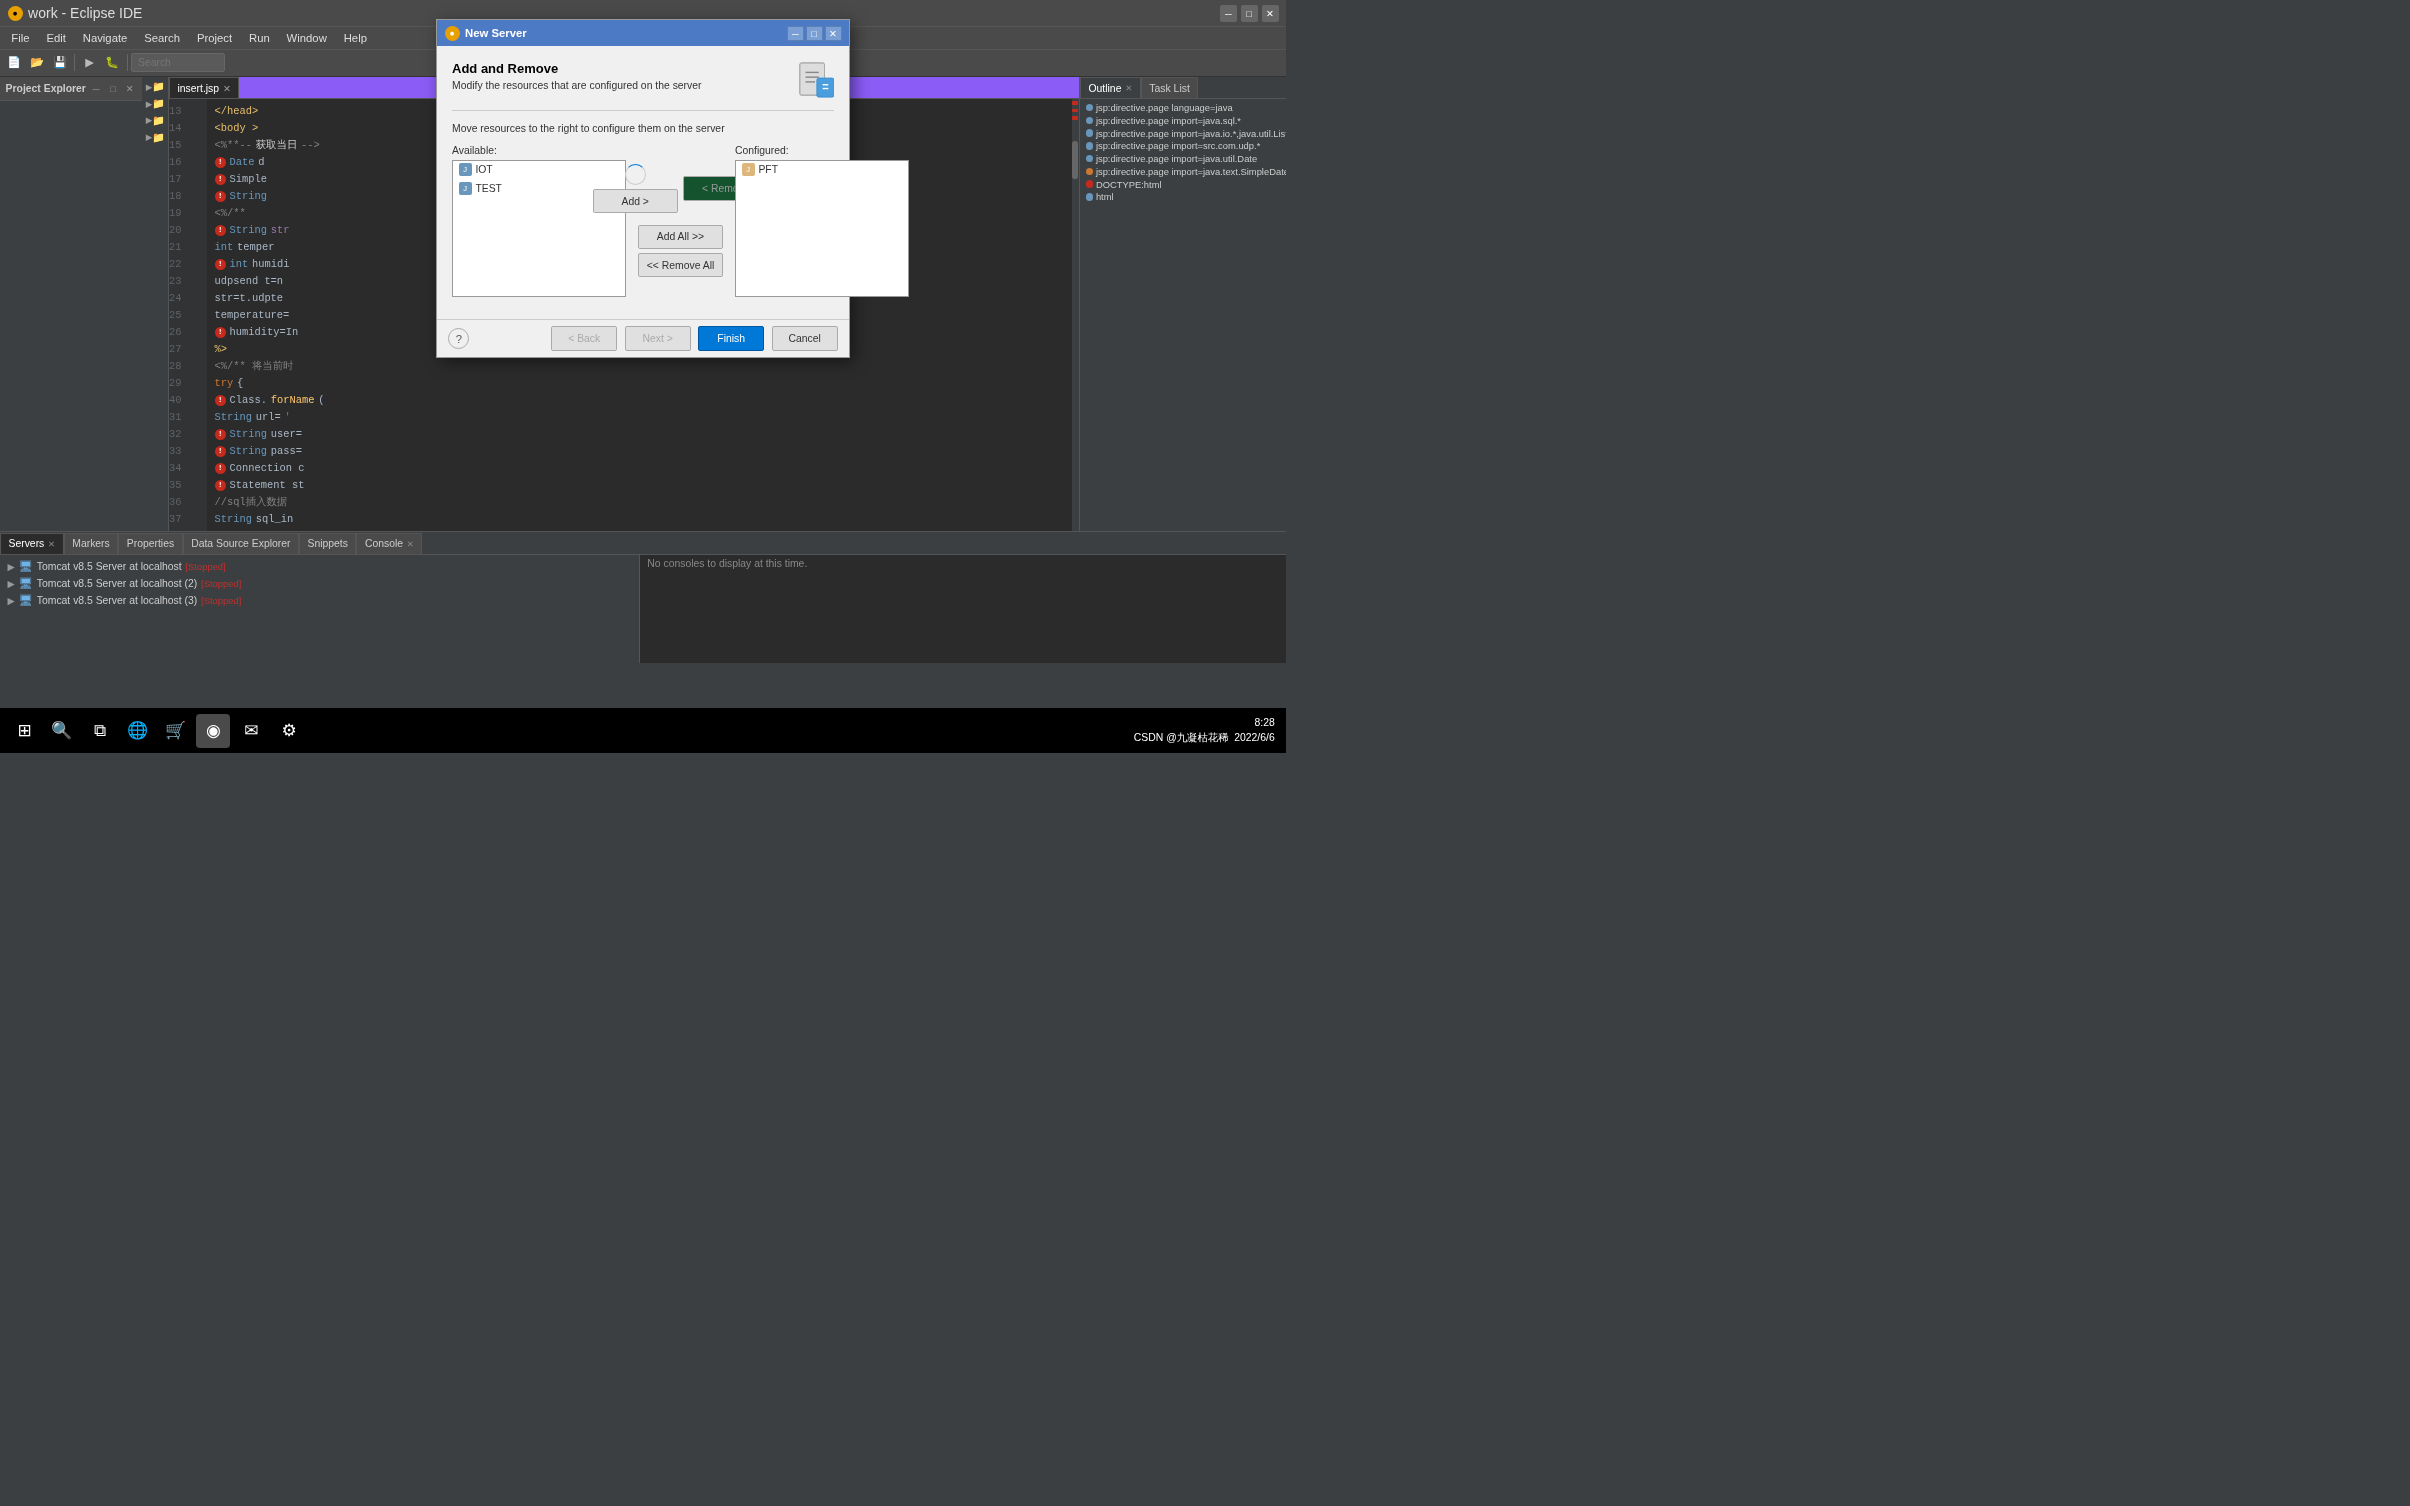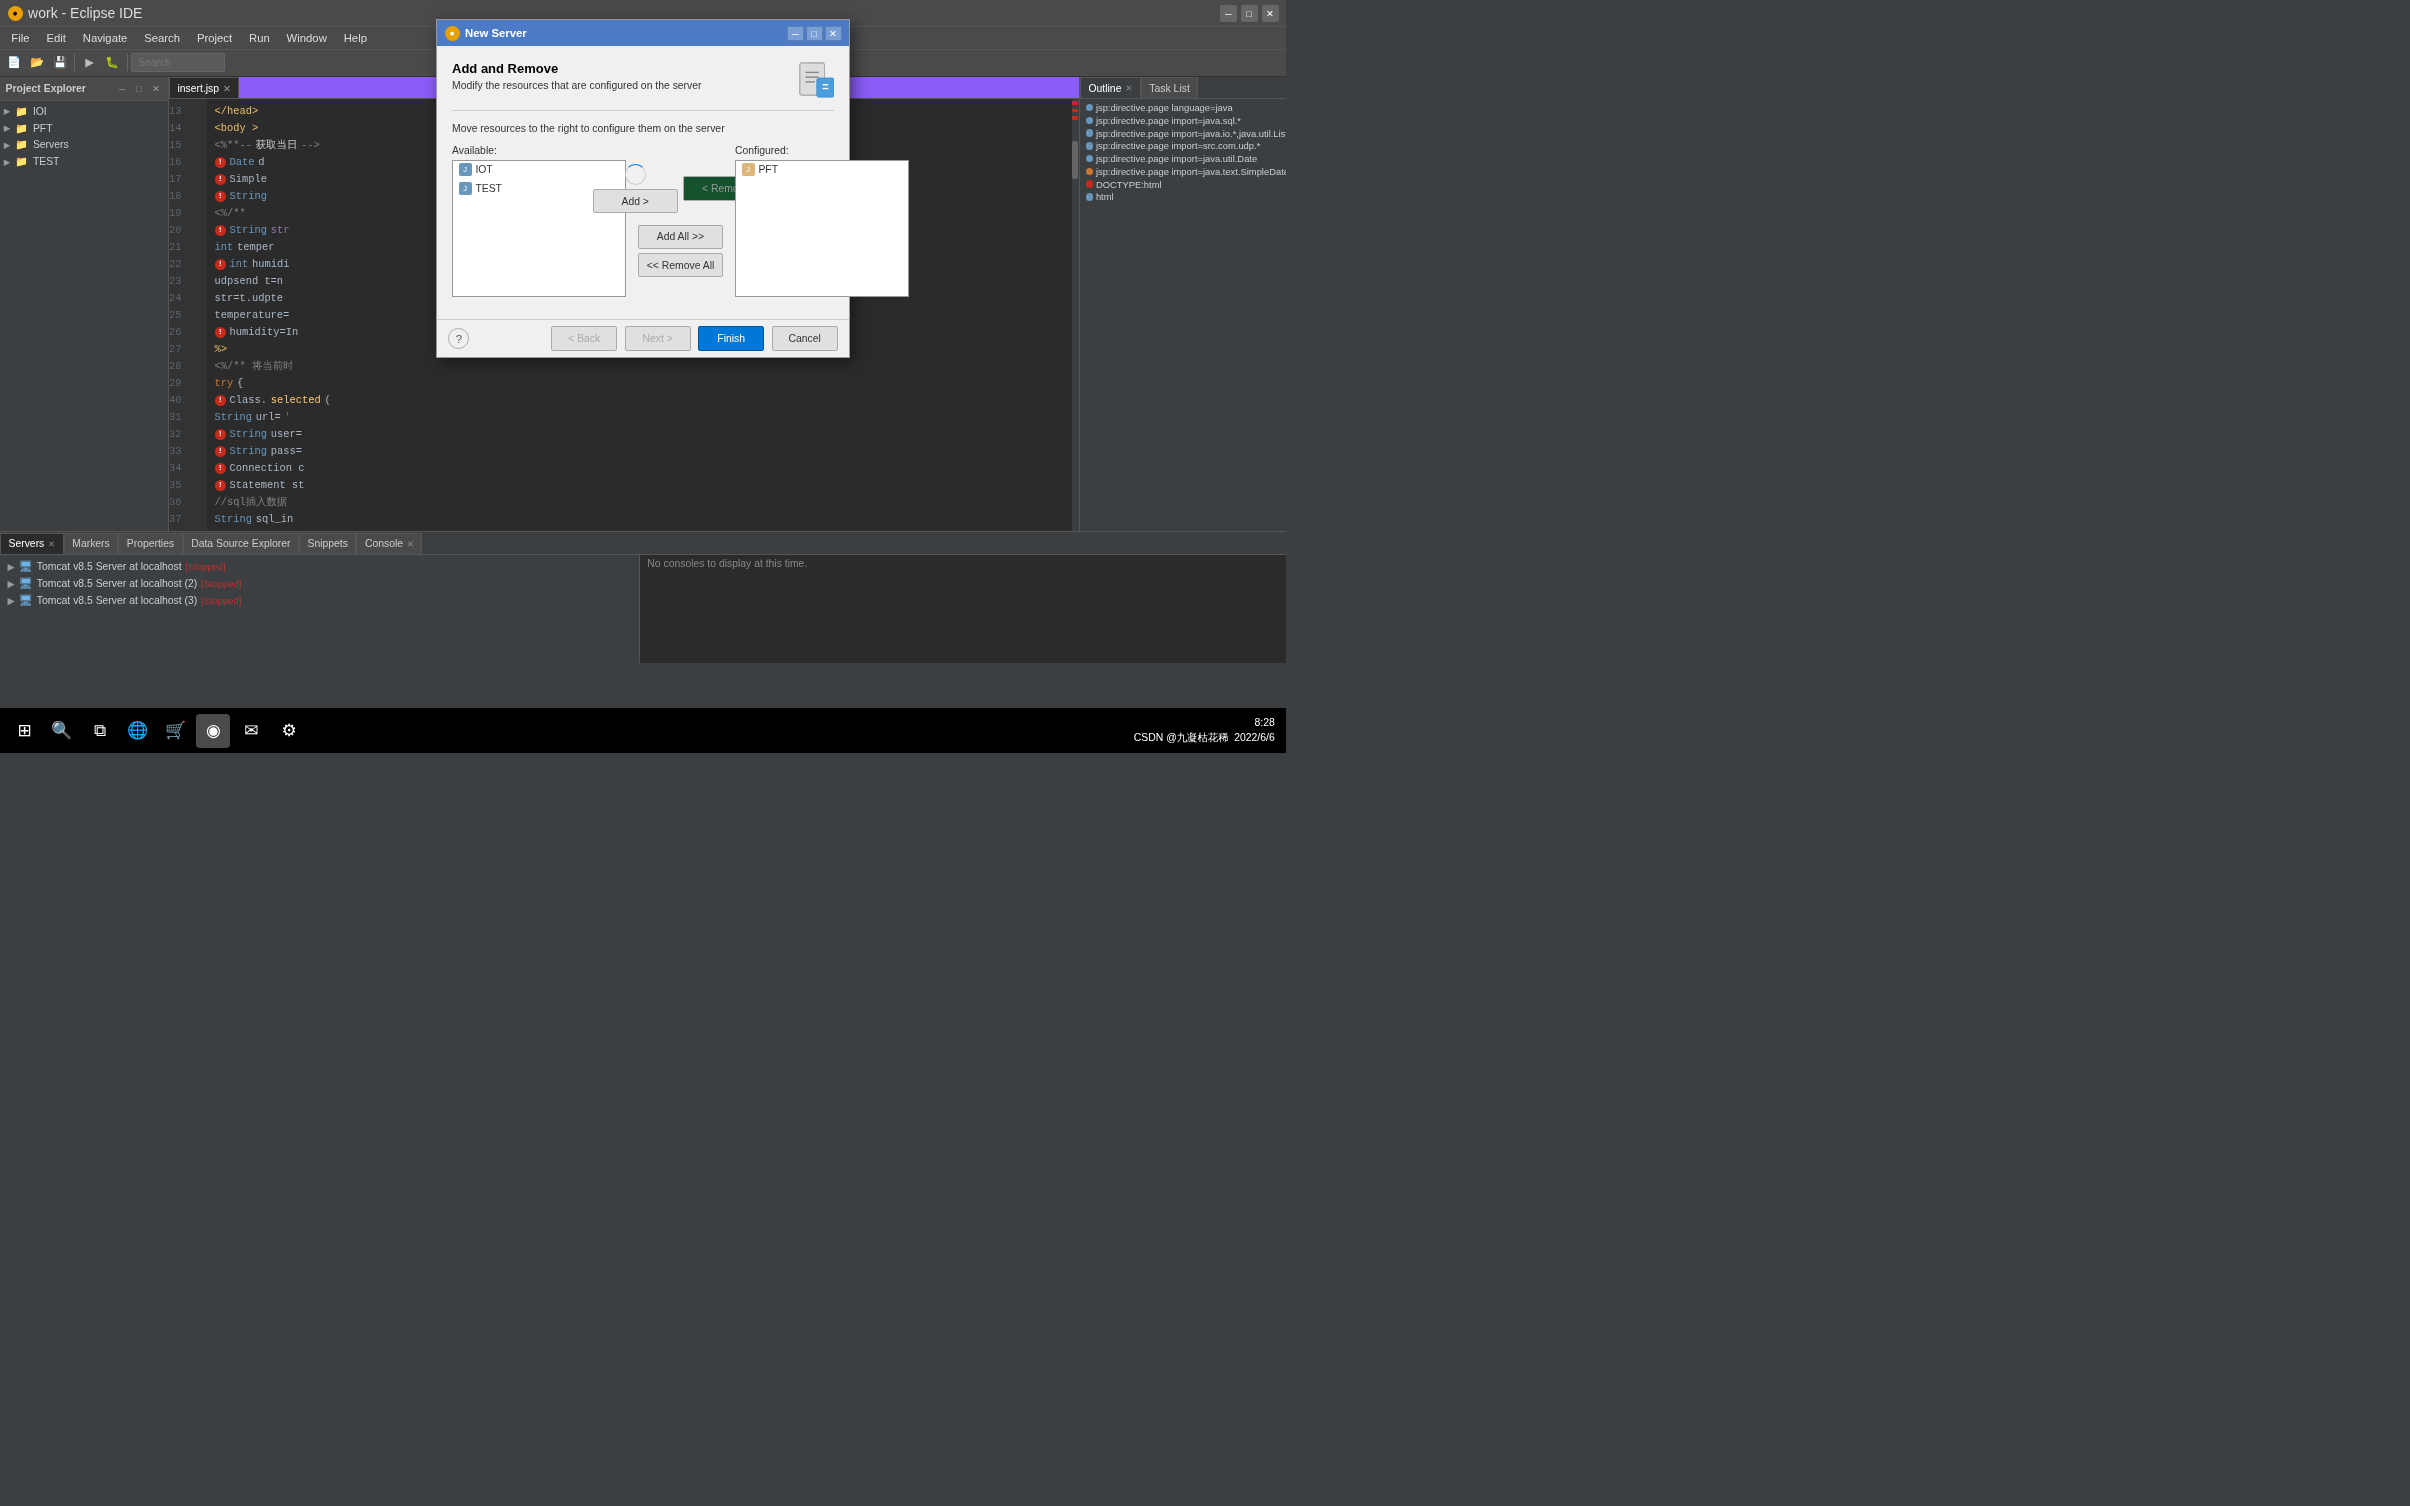--- a/index.html
+++ b/index.html
@@ -170,21 +170,21 @@
       display: flex;
       overflow: hidden;
     }
 
     
     .left-sidebar {
       width: 169px;
       background: #3c3f41;
       border-right: 0.9px solid #555;
       display: flex;
-      flex-direction: column;
+      flex-direction: row;
     }
     .panel-header {
       height: 24.5px;
       background: #4a4a4a;
       display: flex;
       align-items: center;
       padding: 0 5.6px;
       font-size: 10.4px;
       color: #ccc;
       border-bottom: 0.9px solid #555;
@@ -827,21 +827,21 @@
           <div class="code-line">
               <span class="comment">&lt;%/** 将当前时</span>
             </div>
           <div class="code-line">
               <span class="kw">try</span>
               <span>{</span>
             </div>
           <div class="code-line">
             <span class="error-marker">!</span>
             <span>Class.</span>
-              <span class="method">selected</span>
+              <span class="method">forName</span>
               <span>(</span>
           </div>
           <div class="code-line">
               <span class="type">String </span>
               <span>url=</span>
               <span class="str">'</span>
             </div>
           <div class="code-line">
             <span class="error-marker">!</span>
             <span class="type">String </span>

